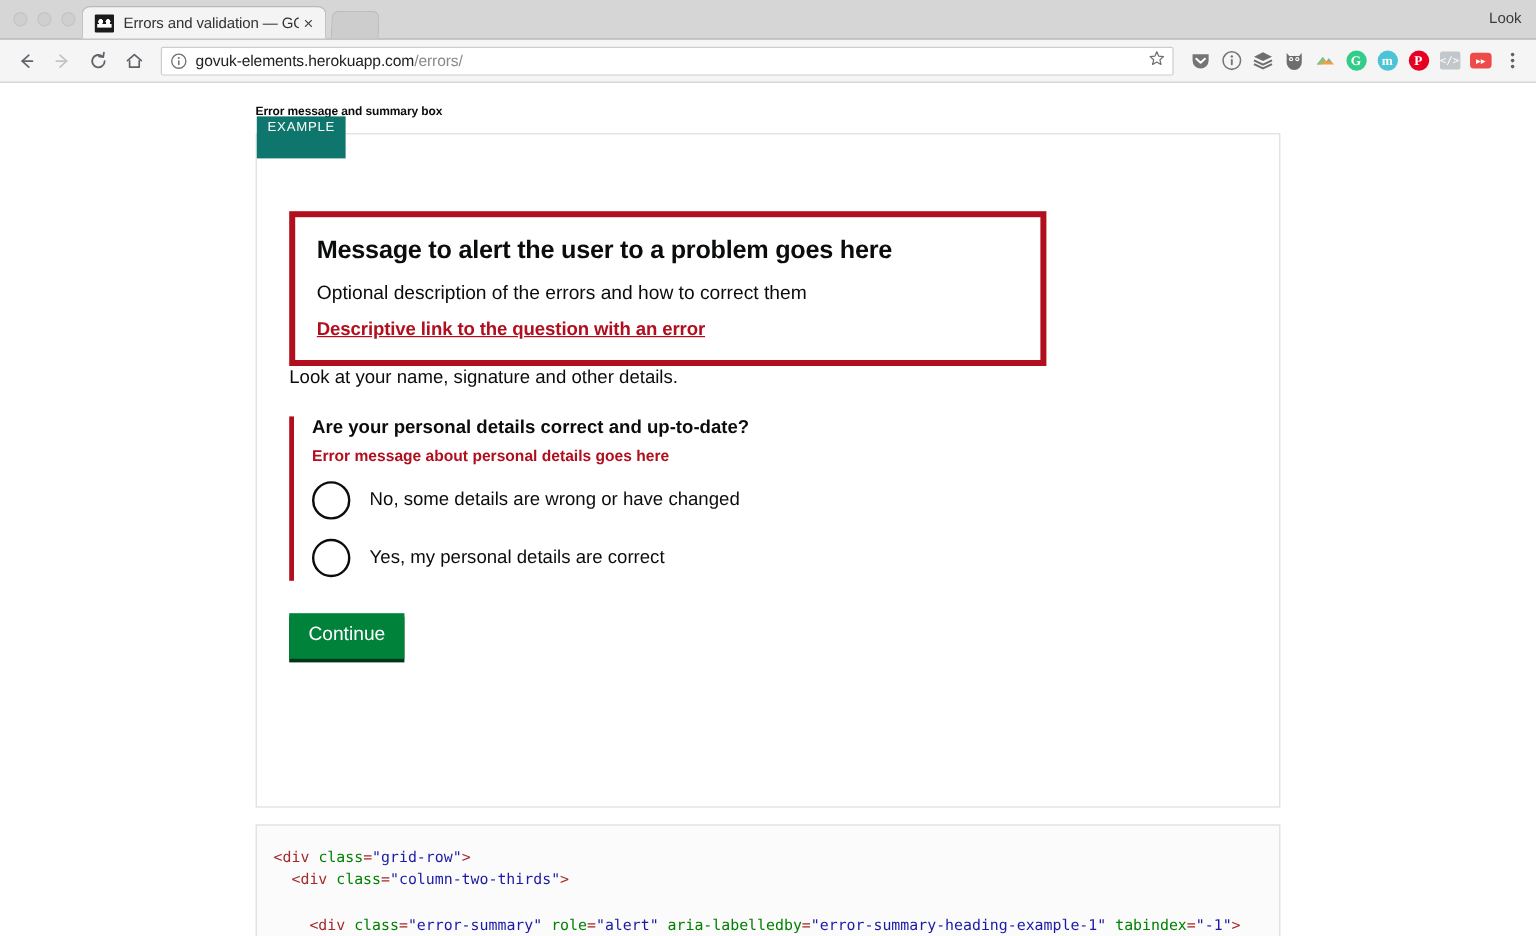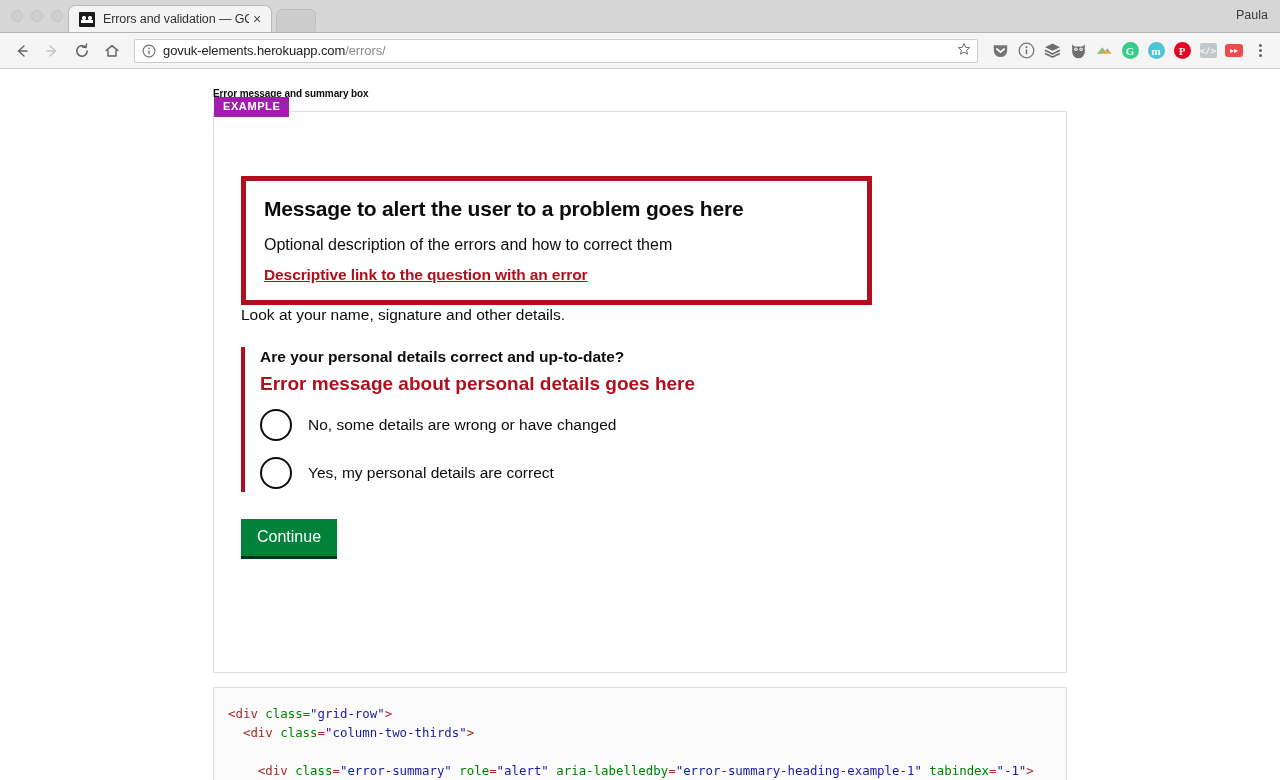--- a/index.html
+++ b/index.html
@@ -157,28 +157,27 @@
     border: 1px solid #dedede;
     background: #fff;
     width: 854px;
     min-height: 562px;
     position: relative;
     padding: 0;
   }
   .example-tag {
     position: absolute;
     top: 0; left: 0;
-    background: #a21caf;
+    background: #0f766e;
     color: #ffffff;
     font-size: 11px;
     letter-spacing: 0.6px;
-    padding: 4px 9px 5px 9px;
+    padding: 4px 9px 20px 9px;
     line-height: 1;
     transform: translateY(-15px);
-    font-weight: bold;
   }
 
   .example-inner { padding: 64px 0 0 27px; }
 
   
   .error-summary {
     border: 5px solid #b10e1e;
     padding: 15px 18px 16px 18px;
     width: 631px;
     box-sizing: border-box;
@@ -226,21 +225,21 @@
     width: 470px;
   }
   .legend {
     font-size: 15.5px;
     font-weight: bold;
     color: #0b0c0c;
     margin: 0 0 5px 0;
     line-height: 1.3;
   }
   .error-message {
-    font-size: 19px;
+    font-size: 13px;
     font-weight: bold;
     color: #b10e1e;
     margin: 0 0 9px 0;
     line-height: 1.3;
   }
   .radio-row {
     display: flex;
     align-items: center;
     margin-bottom: 10px;
     height: 38px;
@@ -306,21 +305,21 @@
       <span></span>
     </div>
 
     <div class="tab">
       <span class="tab-favicon"></span>
       <span class="tab-title">Errors and validation — GOV.UK</span>
       <span class="tab-close">×</span>
     </div>
     <div class="tab-ghost"></div>
 
-    <div class="profile">Paula</div>
+    <div class="profile">Look</div>
   </div>
 
   <div class="toolbar">
     <div class="navbtn">
       <svg width="18" height="18" viewBox="0 0 18 18">
           <path d="M11 4 L5.5 9 L11 14" stroke="#5f6368" stroke-width="1.4" fill="none" stroke-linecap="round" stroke-linejoin="round"></path>
           <path d="M5.5 9 H14" stroke="#5f6368" stroke-width="1.4" fill="none" stroke-linecap="round"></path>
         </svg>
     </div>
     <div class="navbtn dim">

